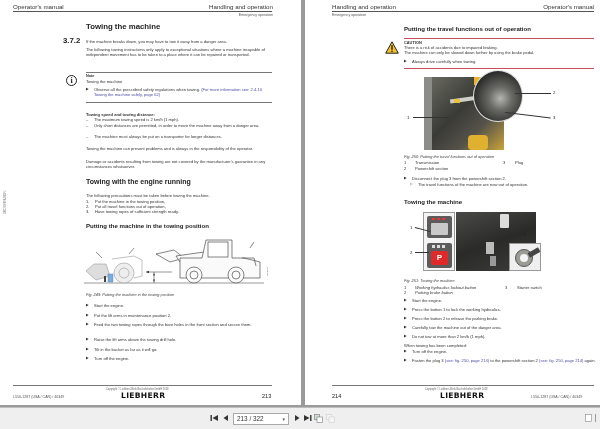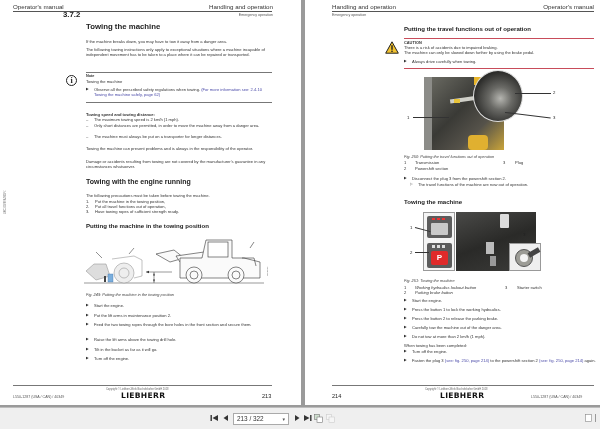--- a/index.html
+++ b/index.html
@@ -60,21 +60,21 @@
 
 <div class="viewer">
   <div class="spread">
 
     <div class="page left">
       <div class="hdr" style="left:13px;">Operator's manual</div>
       <div class="hdr" style="right:28px;">Handling and operation</div>
       <div class="hdr-line" style="left:13px; width:259px; top:11px;"></div>
       <div class="sub-hdr" style="right:28px; top:13px;">Emergency operation</div>
 
-      <div class="h-section" style="left:63px; top:10px;text-align:right;">3.7.2</div>
+      <div class="h-section" style="left:63px; top:36px;text-align:right;">3.7.2</div>
       <div class="h-section" style="left:86px; top:22px;">Towing the machine</div>
 
       <div class="p" style="left:86px; top:39px; width:190px;">If the machine breaks down, you may have to tow it away from a danger area.</div>
       <div class="p" style="left:86px; top:47px; width:186px;">The following towing instructions only apply to exceptional situations where a machine incapable of independent movement has to be taken to a place where it can be repaired or transported.</div>
 
       <div class="rule gray" style="left:86px; width:186px; top:72px;"></div>
       <div class="icon-info" style="left:66px; top:75px;">i</div>
       <div class="p" style="left:86px; top:74px; font-weight:bold; font-size:3.8px;">Note</div>
       <div class="p" style="left:86px; top:79px;">Towing the machine</div>
       <div class="bullet" style="left:86px; top:87px; width:186px;">

